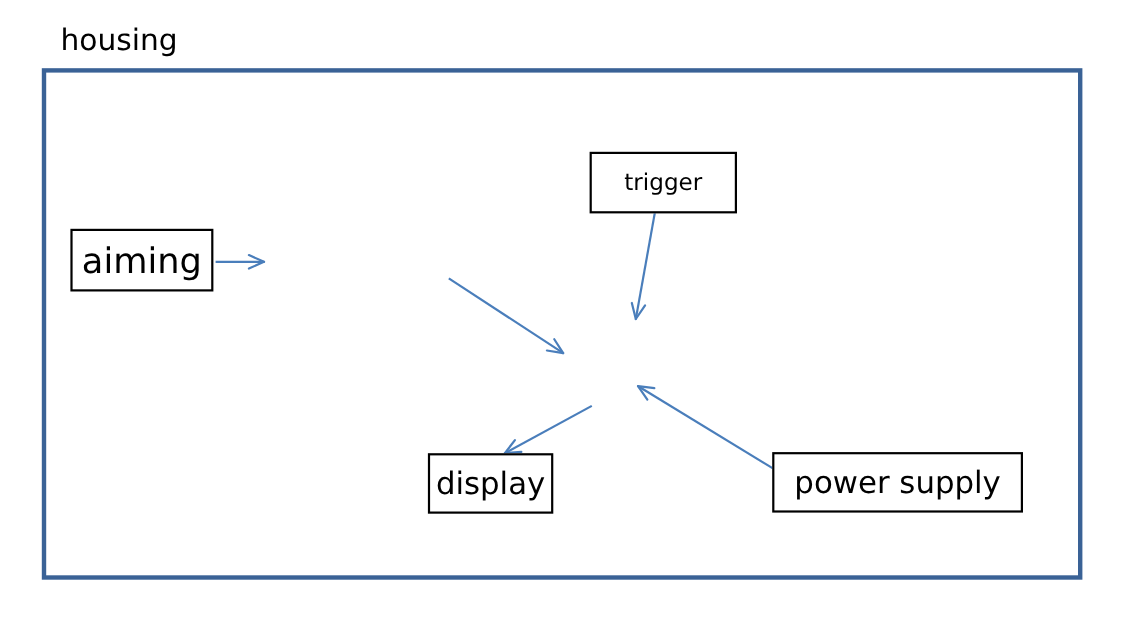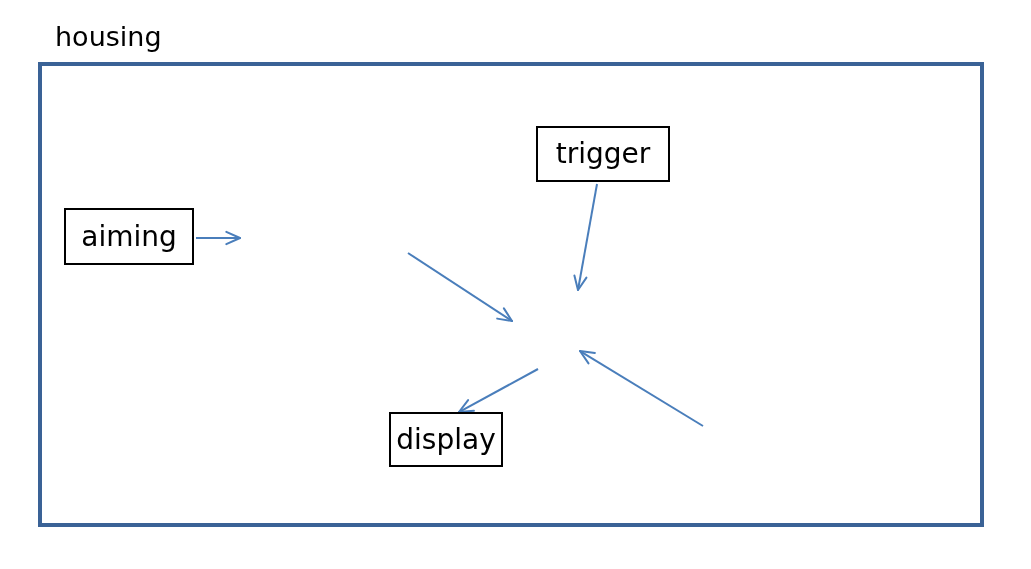--- a/index.html
+++ b/index.html
@@ -92,28 +92,31 @@
         <line x1="459" y1="412" x2="473.9538545862394" y2="410.82431593801425" stroke="#4a7ebb" stroke-width="2" stroke-linecap="round"></line>
         <line x1="459" y1="412" x2="468.1056769913343" y2="400.0799896590026" stroke="#4a7ebb" stroke-width="2" stroke-linecap="round"></line>
       </g>
       <g>
         <line x1="703" y1="426" x2="581.7075923515881" y2="352.0412148485293" stroke="#4a7ebb" stroke-width="2"></line>
         <line x1="580" y1="351" x2="588.5096308932121" y2="363.35257795204257" stroke="#4a7ebb" stroke-width="2" stroke-linecap="round"></line>
         <line x1="580" y1="351" x2="594.8781244687422" y2="352.90824848817346" stroke="#4a7ebb" stroke-width="2" stroke-linecap="round"></line>
       </g>
     </svg>
 
-  <div class="node" style="left: 64px; top: 208px; width: 130px; height: 57px; font-size: 28px; border-color: rgb(0, 0, 0); border-width: 2px; background: rgb(255, 255, 255); color: rgb(0, 0, 0); align-items: center;">
+  <div class="node" style="left: 64px; top: 208px; width: 130px; height: 57px; font-size: 32px; border-color: rgb(0, 0, 0); border-width: 2px; background: rgb(255, 255, 255); color: rgb(0, 0, 0); align-items: center;">
     <span class="node-label">aiming</span>
   </div>
 
 
-  <div class="node" style="left: 536px; top: 126px; width: 134px; height: 56px; font-size: 28px; border-color: rgb(0, 0, 0); border-width: 2px; background: rgb(255, 255, 255); color: rgb(0, 0, 0);">
+  <div class="node" style="left: 536px; top: 138px; width: 134px; height: 56px; font-size: 21px; border-color: rgb(0, 0, 0); border-width: 2px; background: rgb(255, 255, 255); color: rgb(0, 0, 0);">
     <span class="node-label">trigger</span>
   </div>
 
 
   <div class="node" style="left: 389px; top: 412px; width: 114px; height: 55px; font-size: 28px; border-color: rgb(0, 0, 0); border-width: 2px; background: rgb(255, 255, 255); color: rgb(0, 0, 0);">
     <span class="node-label">display</span>
   </div>
 
+  <div class="node" style="left: 702px; top: 411px; width: 228px; height: 55px; font-size: 28px; border-color: rgb(0, 0, 0); border-width: 2px; background: rgb(255, 255, 255); color: rgb(0, 0, 0);">
+    <span class="node-label">power supply</span>
+  </div>
 
 </div>
 
 </body></html>

